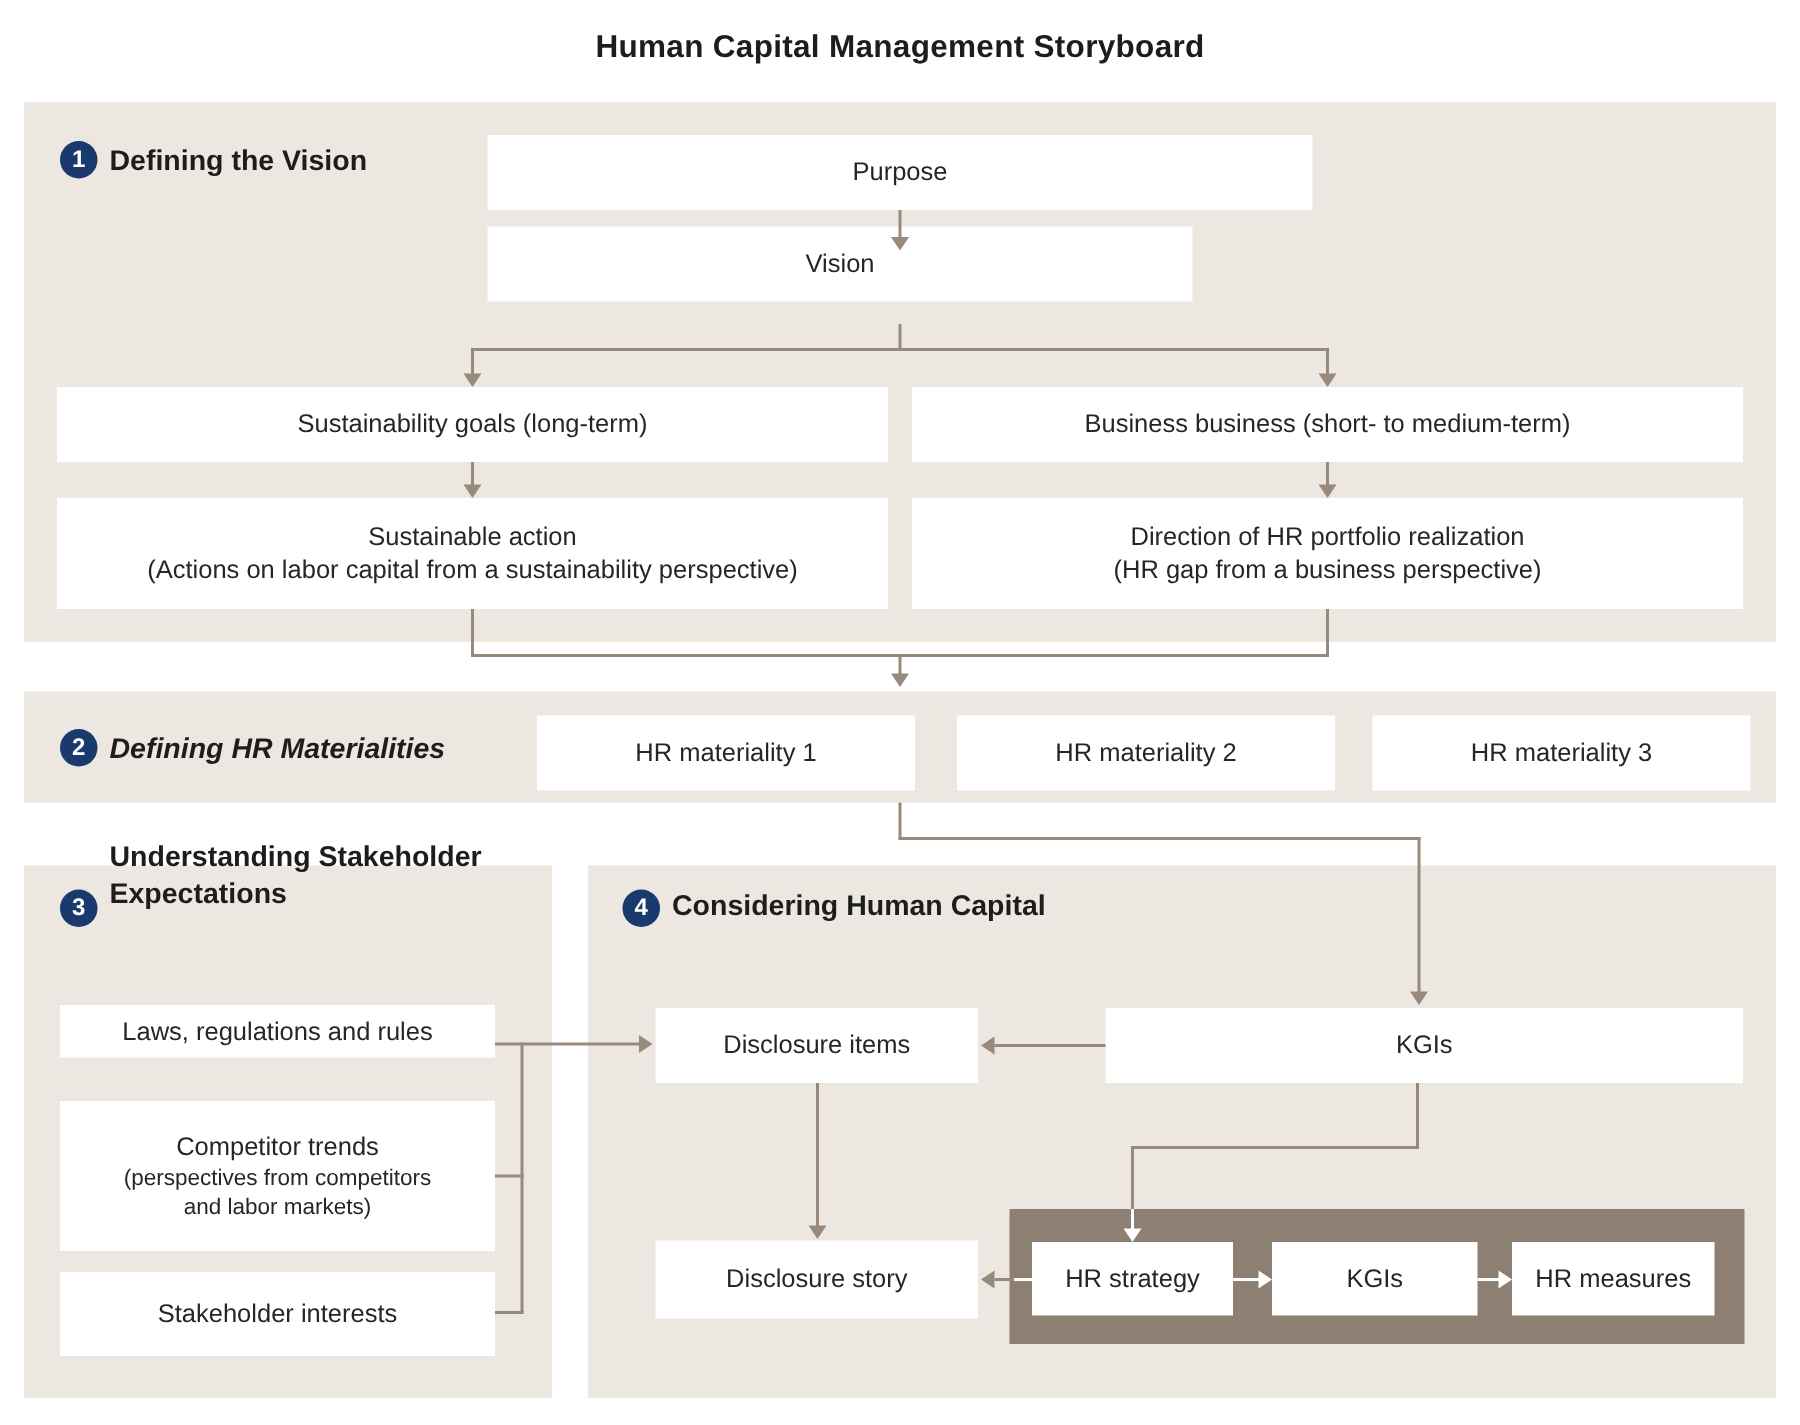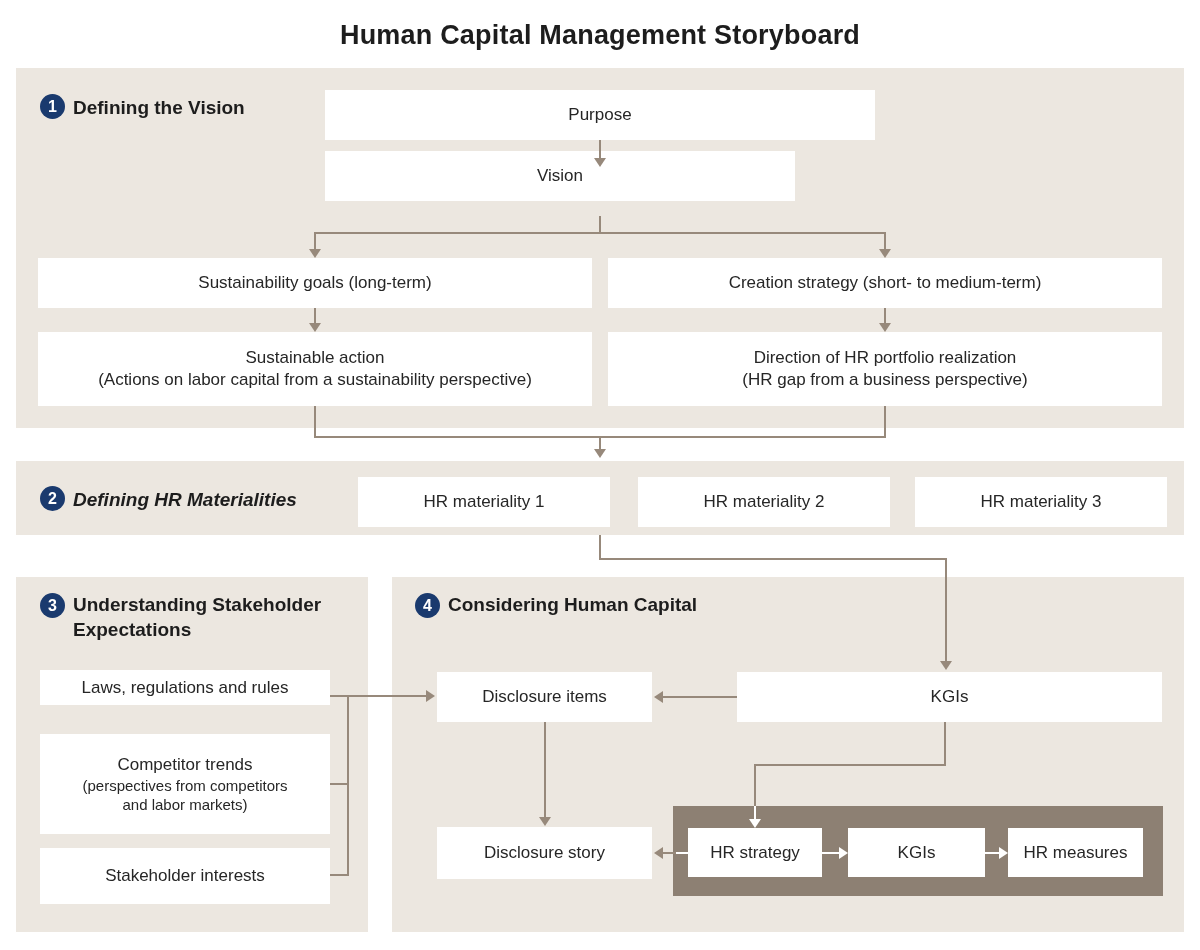--- a/index.html
+++ b/index.html
@@ -5,21 +5,21 @@
   :root{
     --navy:#1a3a6e;
     --band:#ece7e0;
     --line:#97897b;
     --brown:#8d8073;
     --ink:#1d1d1d;
     --boxink:#262626;
   }
   html,body{margin:0;padding:0;background:#fff;}
   body{width:1200px;height:950px;position:relative;font-family:"Liberation Sans",sans-serif;overflow:hidden;}
-  .title{position:absolute;left:0;top:20px;width:1200px;text-align:center;font-size:27px;font-weight:700;color:var(--ink);letter-spacing:.2px;}
+  .title{position:absolute;left:0;top:20px;width:1200px;text-align:center;font-size:21px;font-weight:700;color:var(--ink);letter-spacing:.2px;}
   .band{position:absolute;background:var(--band);}
   .badge{position:absolute;width:25px;height:25px;border-radius:50%;background:var(--navy);color:#fff;font-weight:700;font-size:16px;display:flex;align-items:center;justify-content:center;}
   .sec-label{position:absolute;font-weight:700;font-size:19px;color:var(--ink);line-height:25px;}
   .box{position:absolute;background:#fff;color:var(--boxink);font-size:17px;display:flex;flex-direction:column;align-items:center;justify-content:center;text-align:center;line-height:22px;}
   .box .sub{font-size:15px;line-height:19px;}
   .container{position:absolute;background:var(--brown);}
   .vline{position:absolute;width:2px;background:var(--line);}
   .hline{position:absolute;height:2px;background:var(--line);}
   .head-down{position:absolute;width:0;height:0;border-left:6px solid transparent;border-right:6px solid transparent;border-top:9px solid var(--line);}
   .head-right{position:absolute;width:0;height:0;border-top:6px solid transparent;border-bottom:6px solid transparent;border-left:9px solid var(--line);}
@@ -38,34 +38,34 @@
 <div class="band" style="left:16px;top:577px;width:352px;height:355px;"></div>
 <div class="band" style="left:392px;top:577px;width:792px;height:355px;"></div>
 
 <div class="badge" style="left:40px;top:94px;">1</div>
 <div class="sec-label" style="left:73px;top:95px;">Defining the Vision</div>
 
 <div class="badge" style="left:40px;top:486px;">2</div>
 <div class="sec-label" style="left:73px;top:487px;font-style:italic;">Defining HR Materialities</div>
 
 <div class="badge" style="left:40px;top:593px;">3</div>
-<div class="sec-label" style="left:73px;top:592px;">
+<div class="sec-label" style="left:73px;top:559px;">
   <span style="display:block;">Understanding Stakeholder</span>
   <span style="display:block;">Expectations</span>
 </div>
 
 <div class="badge" style="left:415px;top:593px;">4</div>
 <div class="sec-label" style="left:448px;top:592px;">
   <span style="display:block;">Considering Human Capital</span>
 </div>
 
 <div class="box" style="left:325px;top:90px;width:550px;height:50px;">Purpose</div>
 <div class="box" style="left:325px;top:151px;width:470px;height:50px;">Vision</div>
 <div class="box" style="left:38px;top:258px;width:554px;height:50px;">Sustainability goals (long-term)</div>
-<div class="box" style="left:608px;top:258px;width:554px;height:50px;">Creation strategy (short- to medium-term)</div>
+<div class="box" style="left:608px;top:258px;width:554px;height:50px;">Business business (short- to medium-term)</div>
 <div class="box" style="left:38px;top:332px;width:554px;height:74px;">
   <span>Sustainable action</span>
   <span>(Actions on labor capital from a sustainability perspective)</span>
 </div>
 <div class="box" style="left:608px;top:332px;width:554px;height:74px;">
   <span>Direction of HR portfolio realization</span>
   <span>(HR gap from a business perspective)</span>
 </div>
 
 <div class="box" style="left:358px;top:477px;width:252px;height:50px;">HR materiality 1</div>

